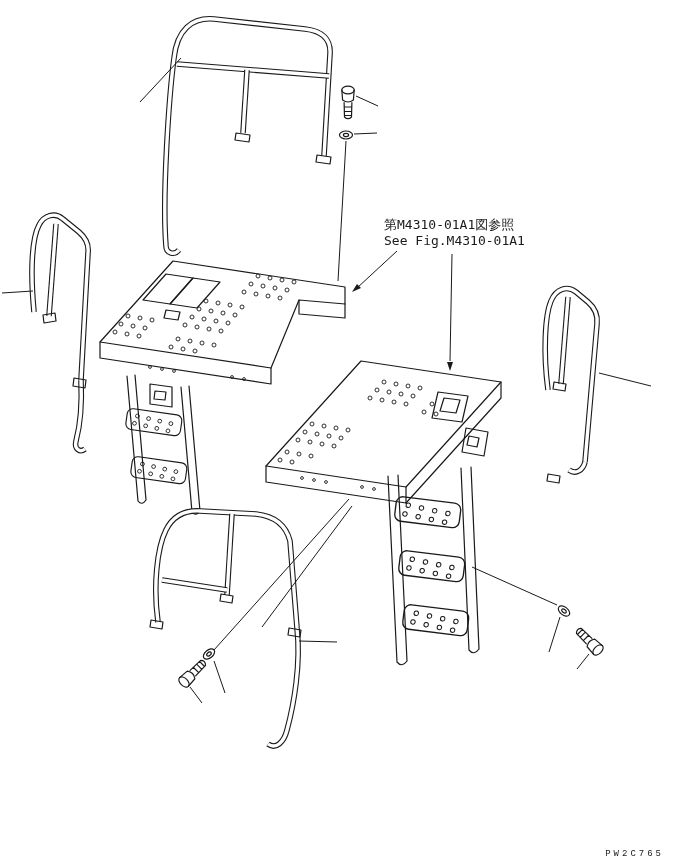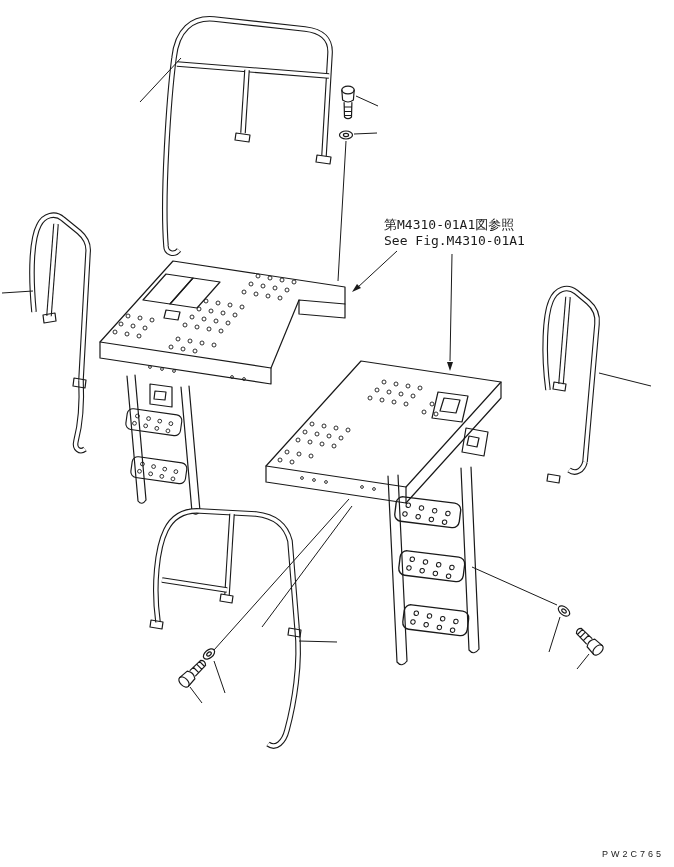--- a/index.html
+++ b/index.html
@@ -8,21 +8,21 @@
           font-family:"DejaVu Sans", sans-serif;text-align:right; }
   svg { position:absolute; left:0; top:0; }
   .ln   { fill:none; stroke:#1a1a1a; stroke-width:1; }
   .fc   { fill:none; stroke:#1a1a1a; stroke-width:1.2; stroke-linejoin:round; stroke-linecap:round; }
   .dot  { fill:none; stroke:#1a1a1a; stroke-width:0.9; }
   .tube-o { fill:none; stroke:#1a1a1a; stroke-width:5.6; stroke-linejoin:round; }
   .tube-i { fill:none; stroke:#ffffff; stroke-width:3.4; stroke-linejoin:round; }
   .fillk { fill:#1a1a1a; stroke:none; }
   .anno { font-family:"DejaVu Sans Mono","DejaVu Sans",monospace; font-size:13px; fill:#1a1a1a; }
   .part-code { position:absolute; right:10px; bottom:8px; color:#1a1a1a;
-               font-family:Liberation Sans, sans-serif; font-size:9px; letter-spacing:3px; }
+               font-family:Liberation Mono, monospace; font-size:9px; letter-spacing:3px; }
 </style>
 </head>
 <body>
 
 <div class="page">
 
 <svg width="674" height="867" viewBox="0 0 674 867">
   <defs>
     <circle id="hole" class="dot" r="2"></circle>
     <circle id="holes" class="dot" r="1.4"></circle>

